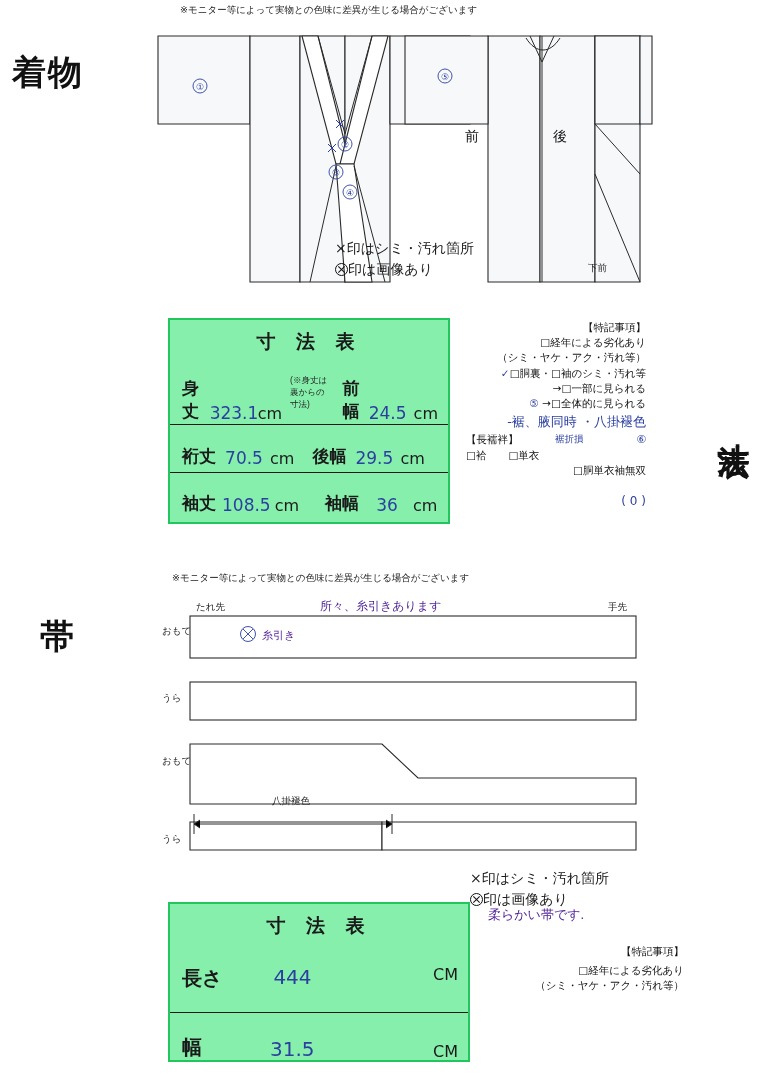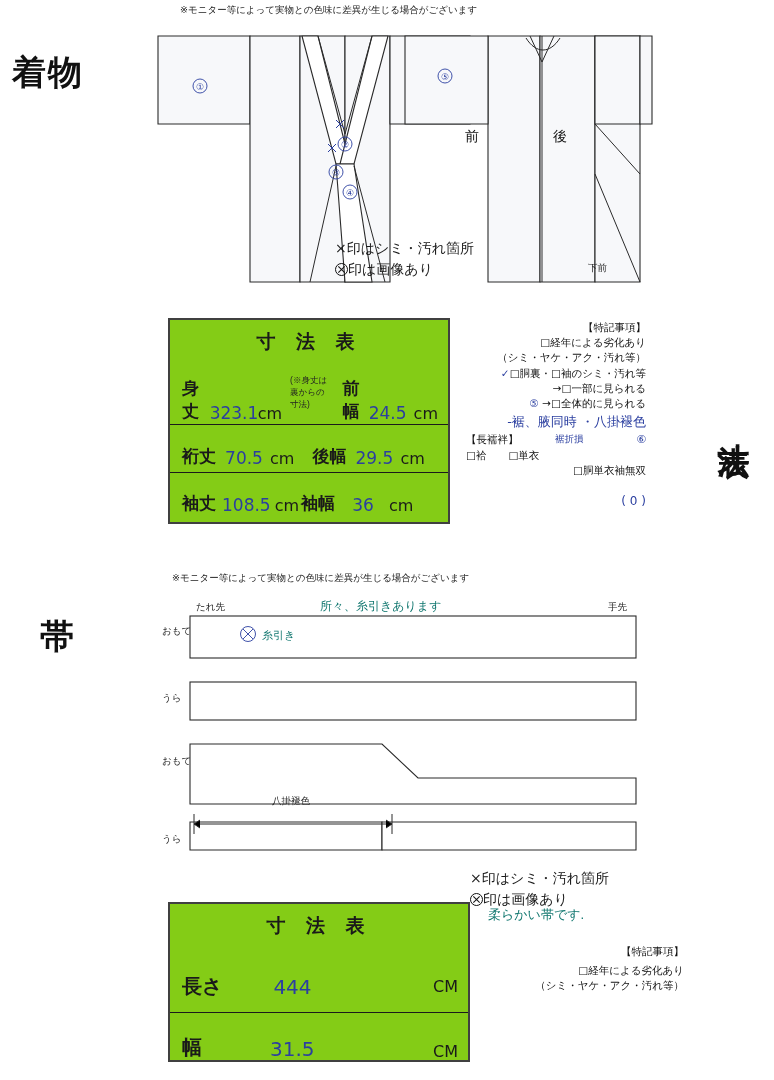--- a/index.html
+++ b/index.html
@@ -43,22 +43,22 @@
   .fig-caption{
     position:absolute;
     font-family:"DejaVu Sans", sans-serif;
     font-size:14px;
     color:#111;
   }
 
   
   .table-box{
     position:absolute;
-    border:2px solid #404040;
-    background:#84cc16;
+    border:2px solid #22c55e;
+    background:#86efac;
     box-sizing:border-box;
   }
   .table-title{
     text-align:center;
     font-family:"DejaVu Sans", sans-serif;
     font-weight:bold;
     font-size:19px;
     letter-spacing:7px;
     padding-top:9px;
   }
@@ -104,21 +104,21 @@
     font-size:10.5px;
     line-height:1.45;
     color:#111;
     text-align:right;
   }
   .remarks .hand{
     color:#2b3fa0;
     font-family:"DejaVu Sans", sans-serif;
   }
 
-  .hand{color:#0f766e;}
+  .hand{color:#4c1d95;}
 
   .legend{
     position:absolute;
     font-family:"DejaVu Sans", sans-serif;
     font-size:14px;
     line-height:1.5;
   }
 
   .circ-x{
     display:inline-block;
@@ -253,21 +253,21 @@
         <span class="tunit">cm</span>
       </div>
     </div>
 
     <div class="trow" style="height:46px;">
       <div class="tcell">
         <span class="tlabel">袖丈</span>
         <span class="tval">108.5</span>
         <span class="tunit">cm</span>
       </div>
-      <div class="tcell" style="margin-left:2px;">
+      <div class="tcell" style="margin-left:26px;">
         <span class="tlabel">袖幅</span>
         <span class="tval">36</span>
         <span class="tunit">cm</span>
       </div>
     </div>
   </div>
 
   <div class="remarks" style="left:466px;top:320px;width:180px;">
     <div>【特記事項】</div>
     <div>□経年による劣化あり</div>
@@ -341,21 +341,21 @@
   <div class="legend" style="left:470px;top:868px;">
     <div>×印はシミ・汚れ箇所</div>
     <div>
       <span class="circ-x"></span><span>印は画像あり</span>
     </div>
   </div>
 
   <div class="table-box" style="left:168px;top:902px;width:302px;height:160px;">
     <div class="table-title">寸 法 表</div>
     <div style="height:22px;"></div>
-    <div class="trow" style="height:52px;justify-content:flex-start;align-items:center;">
+    <div class="trow" style="height:52px;justify-content:flex-start;align-items:flex-start;">
       <span class="tlabel" style="font-size:20px;">長さ</span>
       <span class="tval" style="font-size:20px;margin-left:42px;">444</span>
       <span class="tunit" style="margin-left:auto;">CM</span>
     </div>
     <div class="trow" style="height:52px;justify-content:flex-start;align-items:flex-end;">
       <span class="tlabel" style="font-size:20px;">幅</span>
       <span class="tval" style="font-size:20px;margin-left:62px;">31.5</span>
       <span class="tunit" style="margin-left:auto;">CM</span>
     </div>
   </div>

